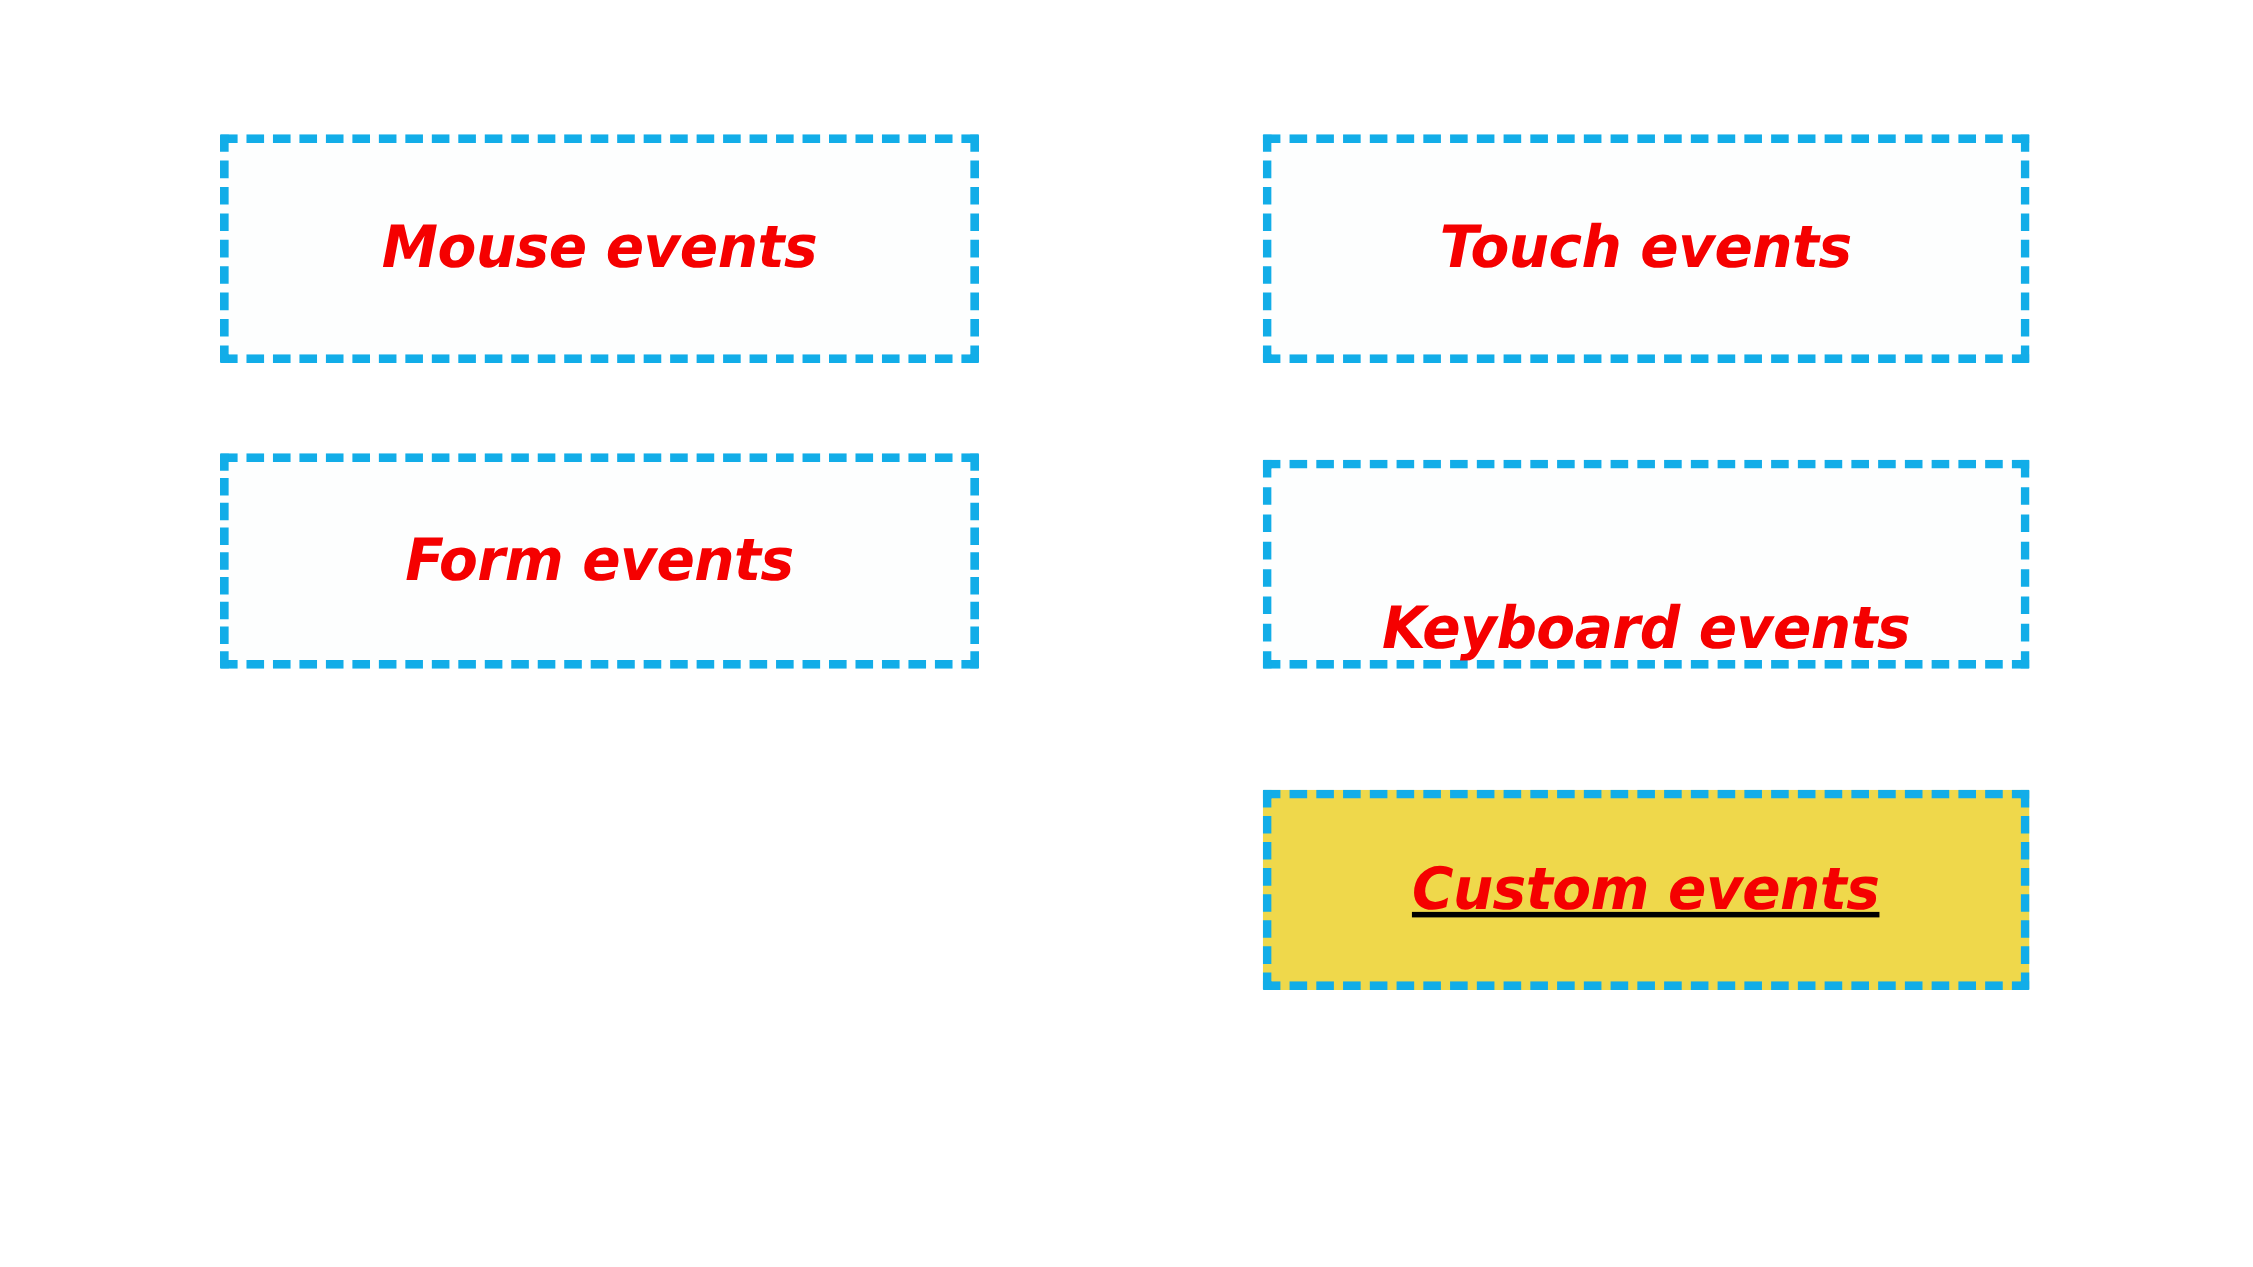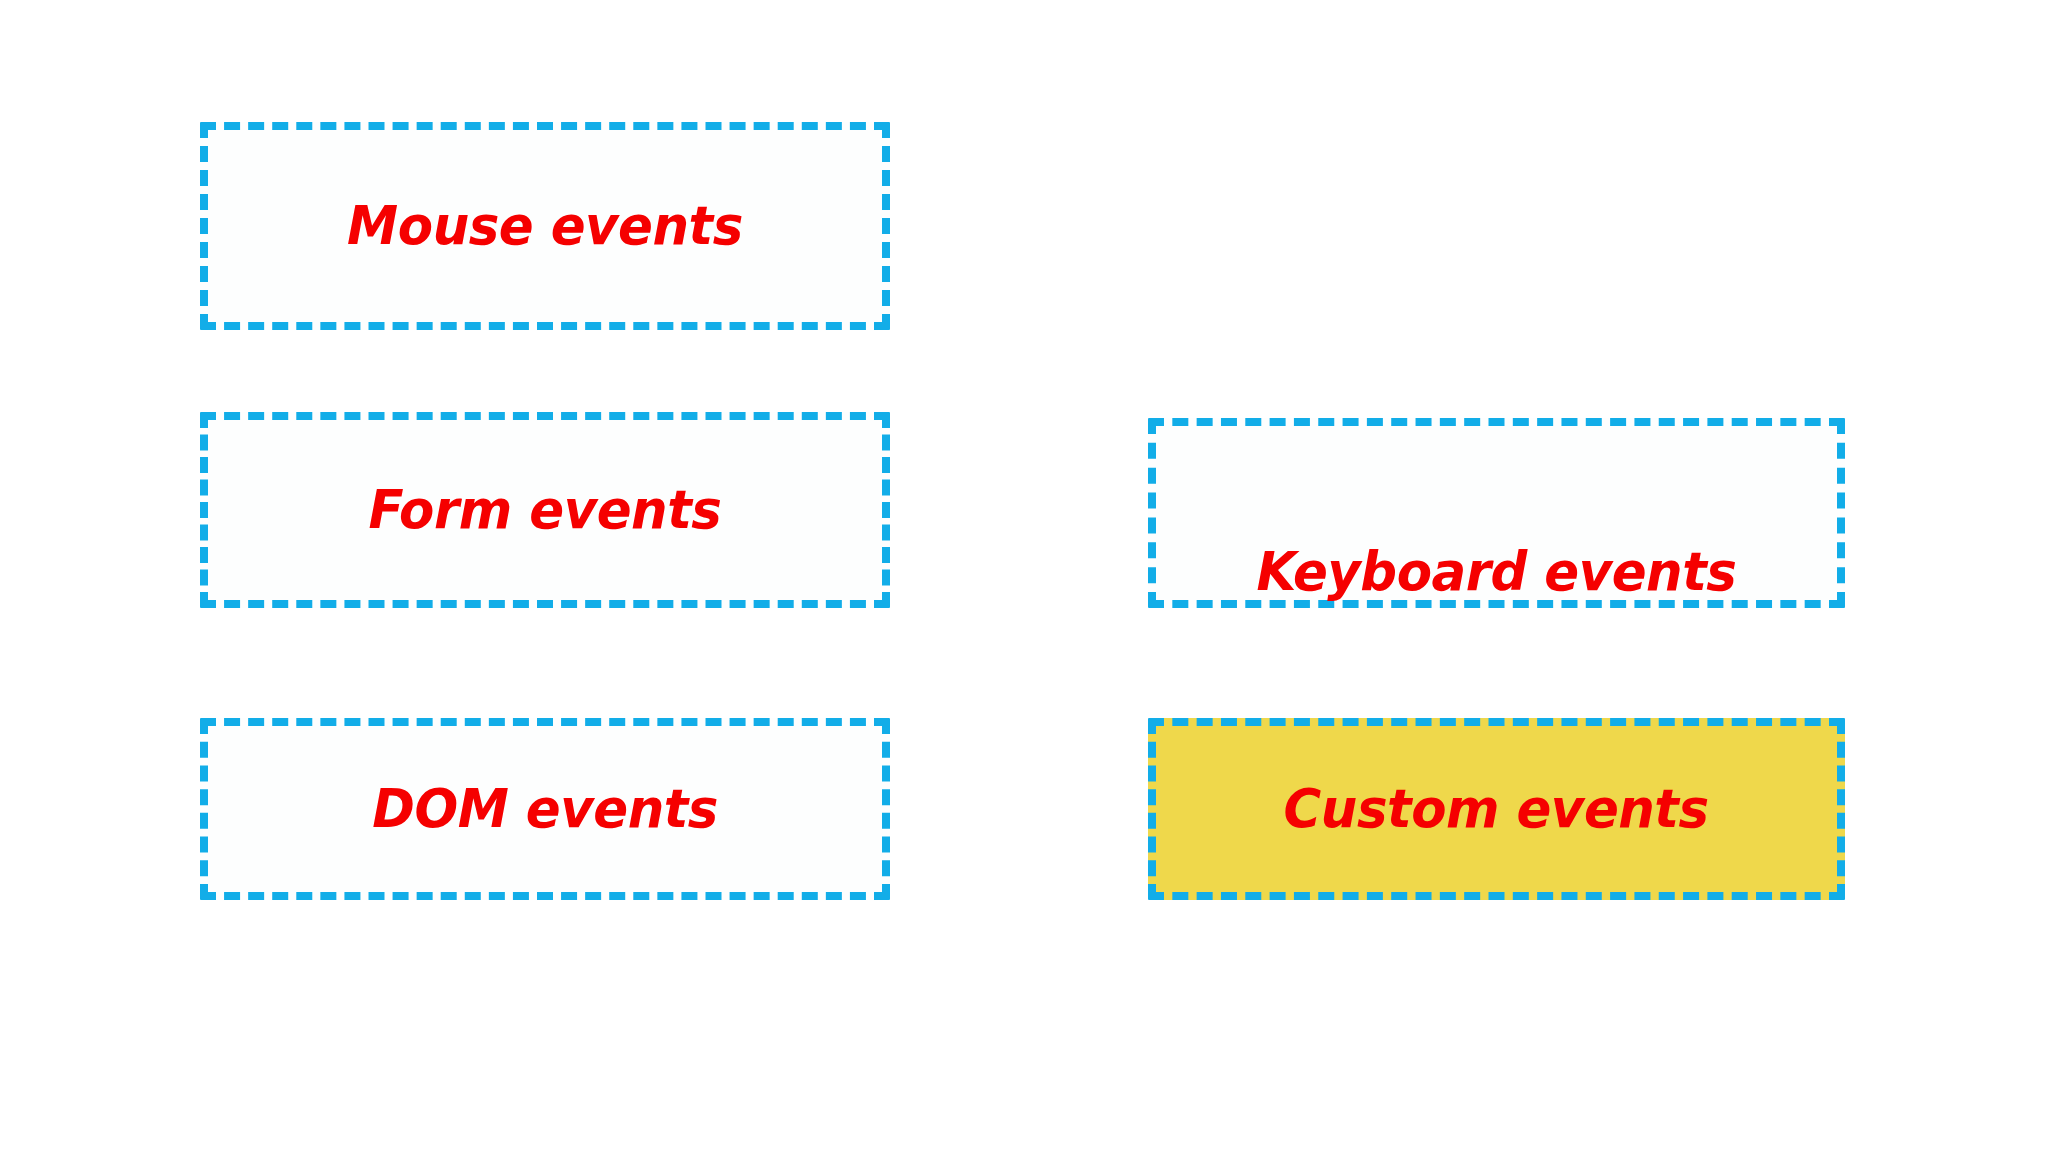--- a/index.html
+++ b/index.html
@@ -31,20 +31,21 @@
     display: flex;
     align-items: center;
     justify-content: center;
     background: #fdfefe;
     border: 8px dashed #12ade8;
     border-radius: 1px;
   }
 
   .event-box.filled {
     background: #efd84b;
+    text-decoration: underline;
   }
 
   .event-label {
     display: block;
     color: #f50000;
     font-family: "DejaVu Sans", "Liberation Sans", sans-serif;
     font-weight: bold;
     font-style: italic;
     font-size: 53px;
     line-height: 1.05;
@@ -66,30 +67,30 @@
 </style>
 </head>
 <body style="background: rgb(255, 255, 255);">
 
 <div id="board" style="background: rgb(255, 255, 255);">
 
   <div class="event-box" id="box-mouse" style="background: rgb(253, 254, 254); border-color: rgb(18, 173, 232);">
     <span class="event-label" style="color: rgb(245, 0, 0);">Mouse events</span>
   </div>
 
+  <div class="event-box" id="box-touch" style="background: rgb(253, 254, 254); border-color: rgb(18, 173, 232);">
+    <span class="event-label" style="color: rgb(245, 0, 0);">Touch events</span>
+  </div>
 
   <div class="event-box" id="box-form" style="background: rgb(253, 254, 254); border-color: rgb(18, 173, 232);">
     <span class="event-label" style="color: rgb(245, 0, 0);">Form events</span>
   </div>
 
   <div class="event-box" id="box-keyboard" style="background: rgb(253, 254, 254); border-color: rgb(18, 173, 232);">
     <span class="event-label" style="color: rgb(245, 0, 0);">Keyboard events</span>
   </div>
 
-  <div class="event-box" id="box-dom" style="background: rgb(253, 254, 254); border-color: rgb(18, 173, 232);">
-    <span class="event-label" style="color: rgb(245, 0, 0);">DOM events</span>
-  </div>
 
   <div class="event-box filled" id="box-custom" style="background: rgb(239, 216, 75); border-color: rgb(18, 173, 232);">
     <span class="event-label" style="color: rgb(245, 0, 0);">Custom events</span>
   </div>
 
 </div>
 
 </body></html>

